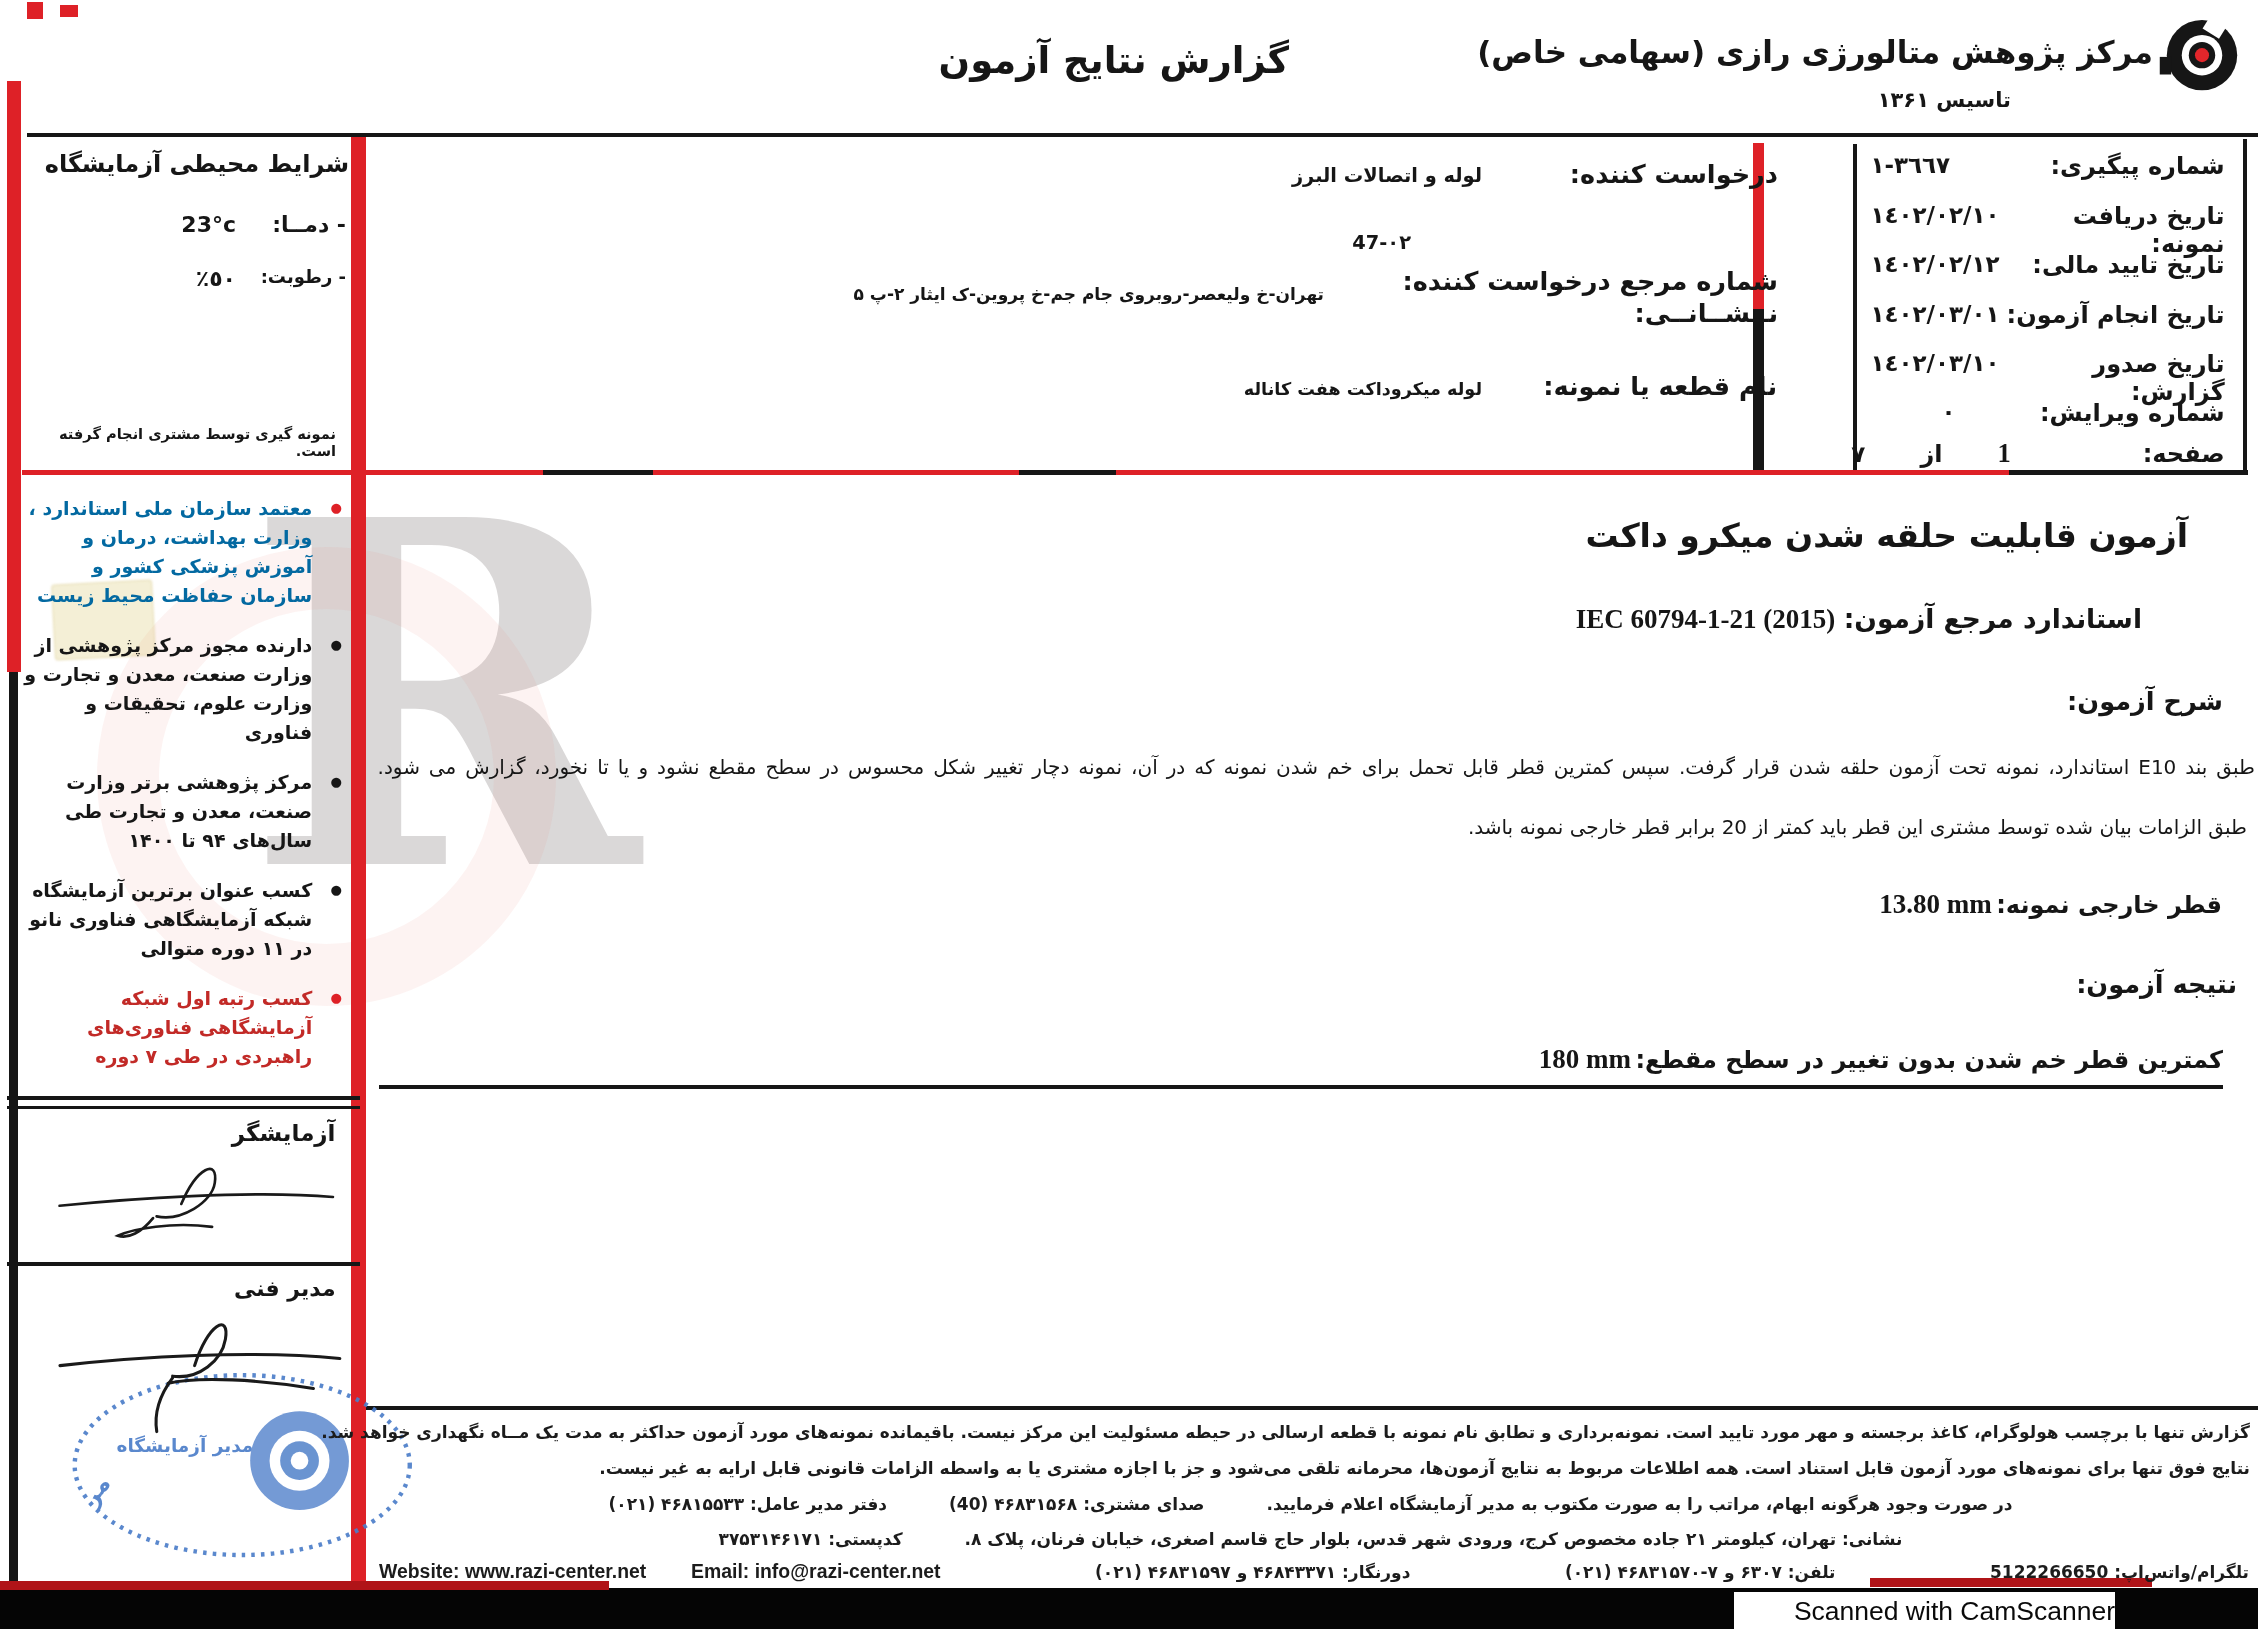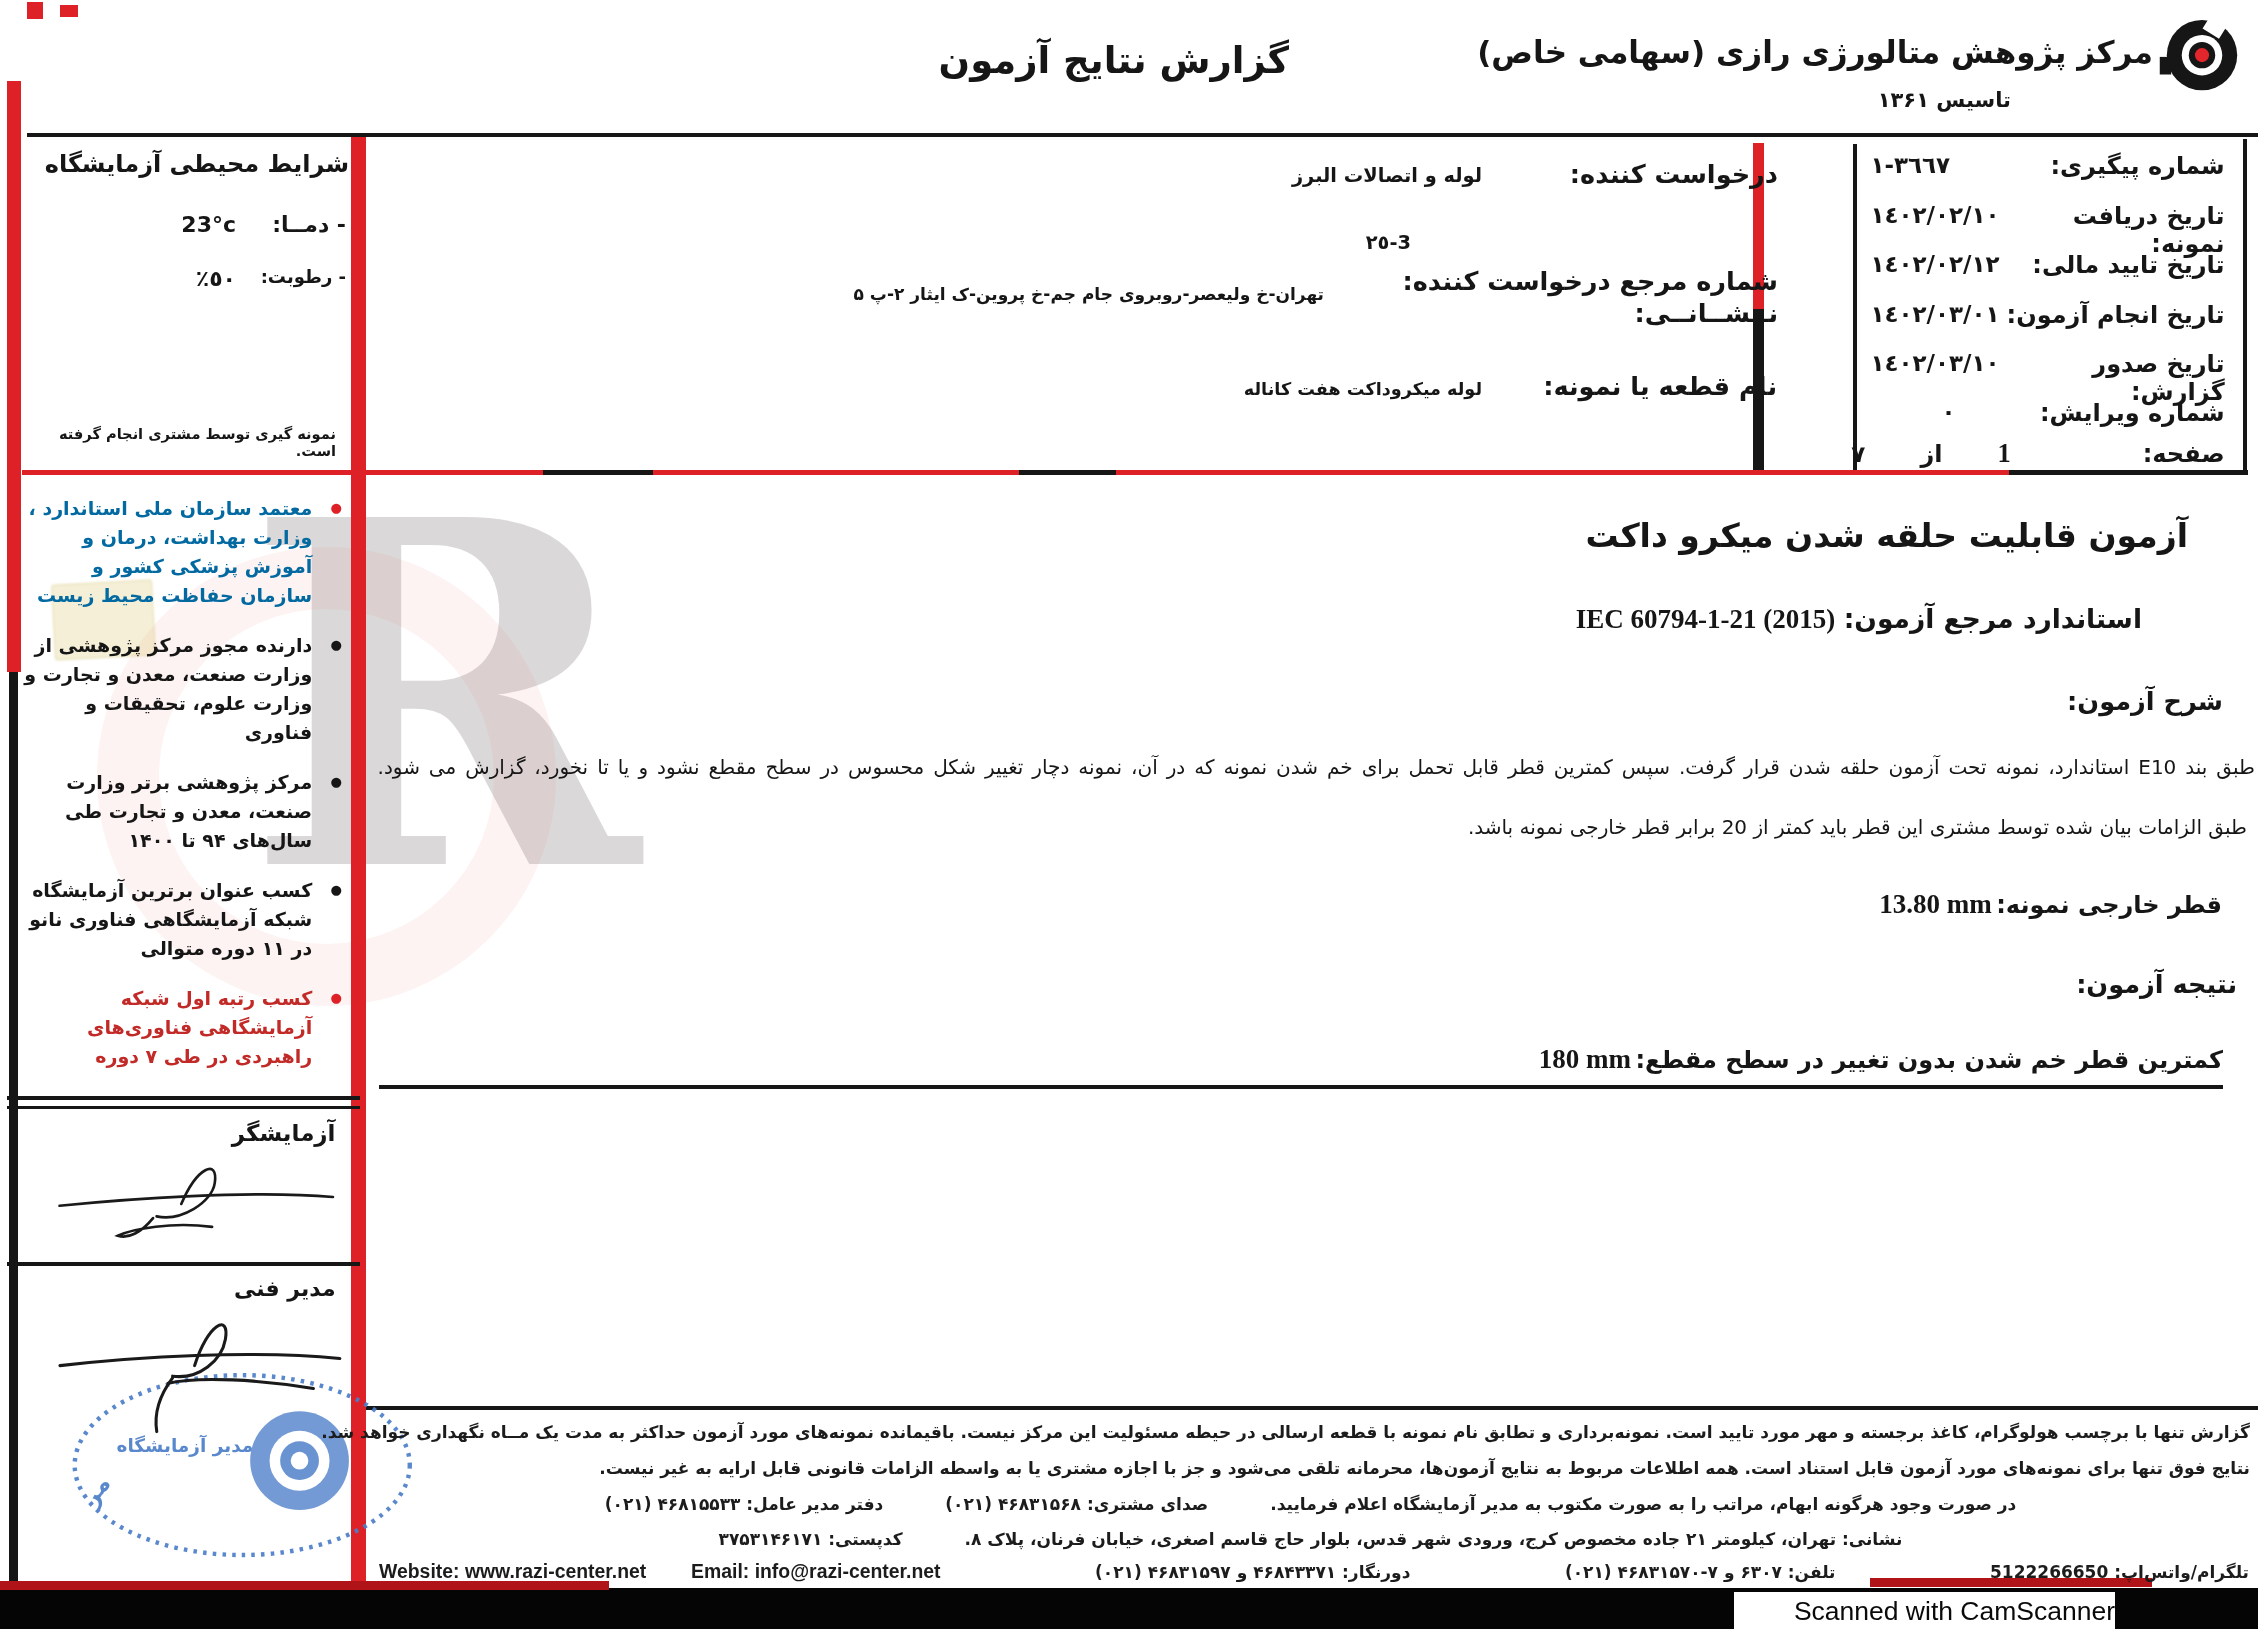--- a/index.html
+++ b/index.html
@@ -107,21 +107,21 @@
   <span class="field-label">صفحه:</span>
   <span class="b latin" style="font-size:26.5px;margin-inline-start:132px;">1</span>
   <span class="field-label" style="margin-inline-start:55px;">از</span>
   <span class="field-val" style="margin-inline-start:55px;">٧</span>
 </div>
 
 <div class="abs z2 rgt b nowrap" style="left:1500px;top:159px;width:278px;font-size:25.6px;">درخواست کننده:</div>
 <div class="abs z2 ctr b nowrap" style="left:1217px;top:164px;width:265px;font-size:19.4px;">لوله و اتصالات البرز</div>
 
 <div class="abs z2 rgt b nowrap" style="left:1394px;top:226px;width:384px;font-size:25.6px;margin-top:40px;">شماره مرجع درخواست کننده:</div>
-<div class="abs z2 ctr b ltr nowrap" style="left:1235px;top:231px;width:176px;font-size:19.4px;">٢٥-3</div>
+<div class="abs z2 ctr b ltr nowrap" style="left:1235px;top:231px;width:176px;font-size:19.4px;">47-٠٢</div>
 
 <div class="abs z2 rgt b nowrap" style="left:1597px;top:298px;width:181px;font-size:25.6px;">نــشــانــی:</div>
 <div class="abs z2 ctr b nowrap" style="left:909px;top:284px;width:415px;font-size:17px;">تهران-خ ولیعصر-روبروی جام جم-خ پروین-ک ایثار ۲-پ ۵</div>
 
 <div class="abs z2 rgt b nowrap" style="left:1579px;top:371px;width:198px;font-size:25.6px;">نام قطعه یا نمونه:</div>
 <div class="abs z2 ctr b nowrap" style="left:1200px;top:379px;width:282px;font-size:17.6px;">لوله میکروداکت هفت کاناله</div>
 
 <div class="abs z2 ctr b nowrap" style="left:31px;top:150px;width:318px;font-size:24px;">شرایط محیطی آزمایشگاه</div>
 <div class="abs z2 rgt b nowrap" style="left:247px;top:212px;width:99px;font-size:22px;">- دمــا:</div>
 <div class="abs z2 ctr b ltr nowrap" style="left:161px;top:212px;width:75px;font-size:22px;">23°c</div>
@@ -213,21 +213,21 @@
 </div>
 
 <div class="abs z2 ctr foot nowrap" style="left:371px;top:1422px;width:1879px;">
   <span class="b">گزارش تنها با برچسب هولوگرام، کاغذ برجسته و مهر مورد تایید است.</span><span> نمونه‌برداری و تطابق نام نمونه با قطعه ارسالی در حیطه مسئولیت این مرکز نیست. باقیمانده نمونه‌های مورد آزمون حداکثر به مدت </span><span class="b">یک مــاه</span><span> نگهداری خواهد شد.</span>
 </div>
 <div class="abs z2 ctr foot nowrap" style="left:371px;top:1458px;width:1879px;">
   <span>نتایج فوق تنها برای نمونه‌های مورد آزمون قابل استناد است. همه اطلاعات مربوط به نتایج آزمون‌ها، </span><span class="b">محرمانه</span><span> تلقی می‌شود و جز با اجازه مشتری یا به واسطه الزامات قانونی قابل ارایه به غیر نیست.</span>
 </div>
 <div class="abs z2 foot nowrap" style="left:371px;top:1494px;width:1879px;display:flex;justify-content:center;gap:62px;">
   <span>در صورت وجود هرگونه ابهام، مراتب را به صورت مکتوب به مدیر آزمایشگاه اعلام فرمایید.</span>
-  <span>صدای مشتری: ۴۶۸۳۱۵۶۸ (۰۲۱)</span>
+  <span>صدای مشتری: ۴۶۸۳۱۵۶۸ (40)</span>
   <span>دفتر مدیر عامل: ۴۶۸۱۵۵۳۳ (۰۲۱)</span>
 </div>
 <div class="abs z2 foot nowrap" style="left:371px;top:1529px;width:1879px;display:flex;justify-content:center;gap:62px;">
   <span>نشانی: تهران، کیلومتر ۲۱ جاده مخصوص کرج، ورودی شهر قدس، بلوار حاج قاسم اصغری، خیابان فرنان، پلاک ۸.</span>
   <span>کدپستی: ۳۷۵۳۱۴۶۱۷۱</span>
 </div>
 <div class="abs z2 foot nowrap" style="left:379px;top:1560px;width:1870px;display:flex;justify-content:space-between;align-items:baseline;">
   <span>تلگرام/واتس‌اپ: 5122266650</span>
   <span>تلفن: ۶۳۰۷ و ⁦۴۶۸۳۱۵۷۰-۷⁩ (۰۲۱)</span>
   <span>دورنگار: ۴۶۸۴۳۳۷۱ و ۴۶۸۳۱۵۹۷ (۰۲۱)</span>

